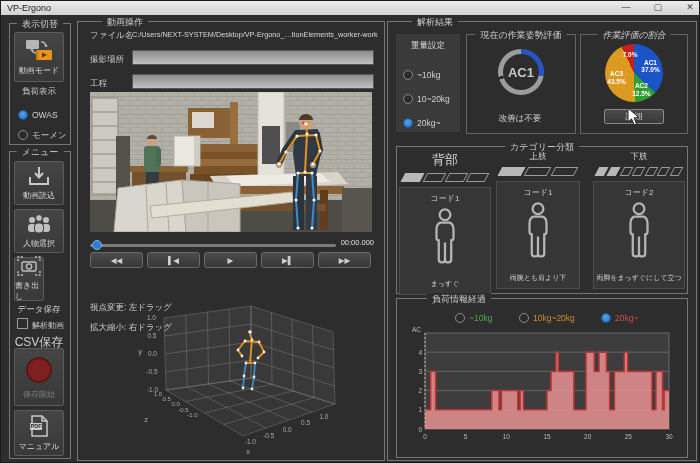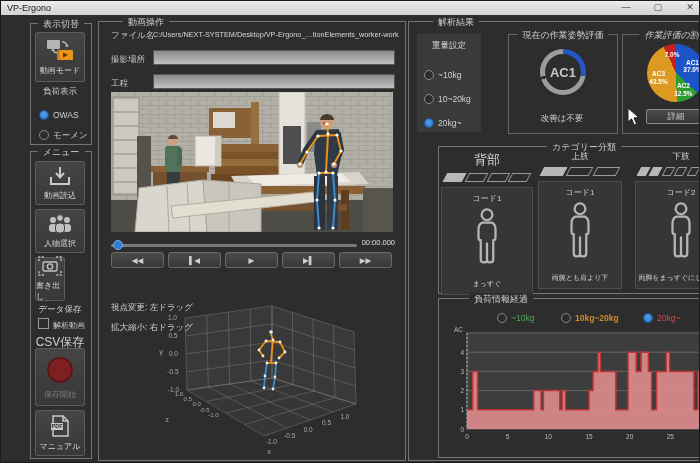--- a/index.html
+++ b/index.html
@@ -5,21 +5,21 @@
   html,body{margin:0;padding:0;}
   body{width:700px;height:463px;background:#2d2d2d;font-family:"Liberation Sans",sans-serif;
        color:#c8c8c8;position:relative;overflow:hidden;border:1px solid #1a1a1a;box-sizing:border-box;}
   .abs{position:absolute;}
   
   .titlebar{left:0;top:0;width:700px;height:14px;background:linear-gradient(#ececec,#d2d2d2);
             color:#1a1a1a;font-size:9px;line-height:14px;}
   .titlebar .ttl{position:absolute;left:6px;top:0;}
   .wbtn{position:absolute;top:0;width:26px;height:14px;text-align:center;font-size:9px;color:#444;line-height:13px;}
   
-  .group{border:1px solid #757575;background:transparent;margin-left:21px;}
+  .group{border:1px solid #757575;background:transparent;}
   .gtitle{position:absolute;top:-6px;background:#2d2d2d;padding:0 5px;font-size:9px;color:#cfcfcf;white-space:nowrap;}
   
   .sbtn{background:linear-gradient(#454545,#383838);border:1px solid #5c5c5c;border-radius:2px;
         display:flex;flex-direction:column;align-items:center;justify-content:center;gap:2px;
         color:#d8d8d8;font-size:8px;box-sizing:border-box;}
   
   .radio{width:10px;height:10px;border-radius:50%;border:1px solid #8a8a8a;background:#2c2c2c;
          display:inline-block;vertical-align:-2px;margin-right:4px;box-sizing:border-box;}
   .radio.sel{background:radial-gradient(circle at 45% 40%, #5aa2e8 0%, #2d7dd2 70%);border-color:#1b5c9e;}
   .rlabel{font-size:8.5px;color:#d0d0d0;}
@@ -463,21 +463,21 @@
         <div style="position:absolute;bottom:5px;width:100%;text-align:center;font-size:7px;color:#d0d0d0;">両脚をまっすぐにして立つ</div>
       </div>
     </div>
   </div>
 
   <div class="abs group" style="left:8px;top:276px;width:290px;height:158px;">
     <span class="gtitle" style="left:30px;">負荷情報経過</span>
     <div class="abs" style="left:58px;top:8px;">
       <span class="radio"></span><span class="rlabel" style="color: rgb(85, 168, 85);">~10kg</span>
     </div>
-    <div class="abs" style="left:122px;top:8px;font-weight:bold;">
+    <div class="abs" style="left:122px;top:8px;">
       <span class="radio"></span><span class="rlabel" style="color: rgb(207, 138, 42);">10kg~20kg</span>
     </div>
     <div class="abs" style="left:204px;top:8px;">
       <span class="radio sel"></span><span class="rlabel" style="color: rgb(201, 79, 79);">20kg~</span>
     </div>
     <svg id="history-chart" class="abs" style="left:10px;top:26px;" width="270" height="128" viewBox="0 0 270 128">
         <rect x="18" y="8" width="244" height="96" fill="#3d3d3d" stroke="#777" stroke-width="0.8"></rect>
         <line x1="18" y1="84.8" x2="262" y2="84.8" stroke="#828282" stroke-width="0.6"></line>
         <line x1="18" y1="65.6" x2="262" y2="65.6" stroke="#828282" stroke-width="0.6"></line>
         <line x1="18" y1="46.4" x2="262" y2="46.4" stroke="#828282" stroke-width="0.6"></line>

